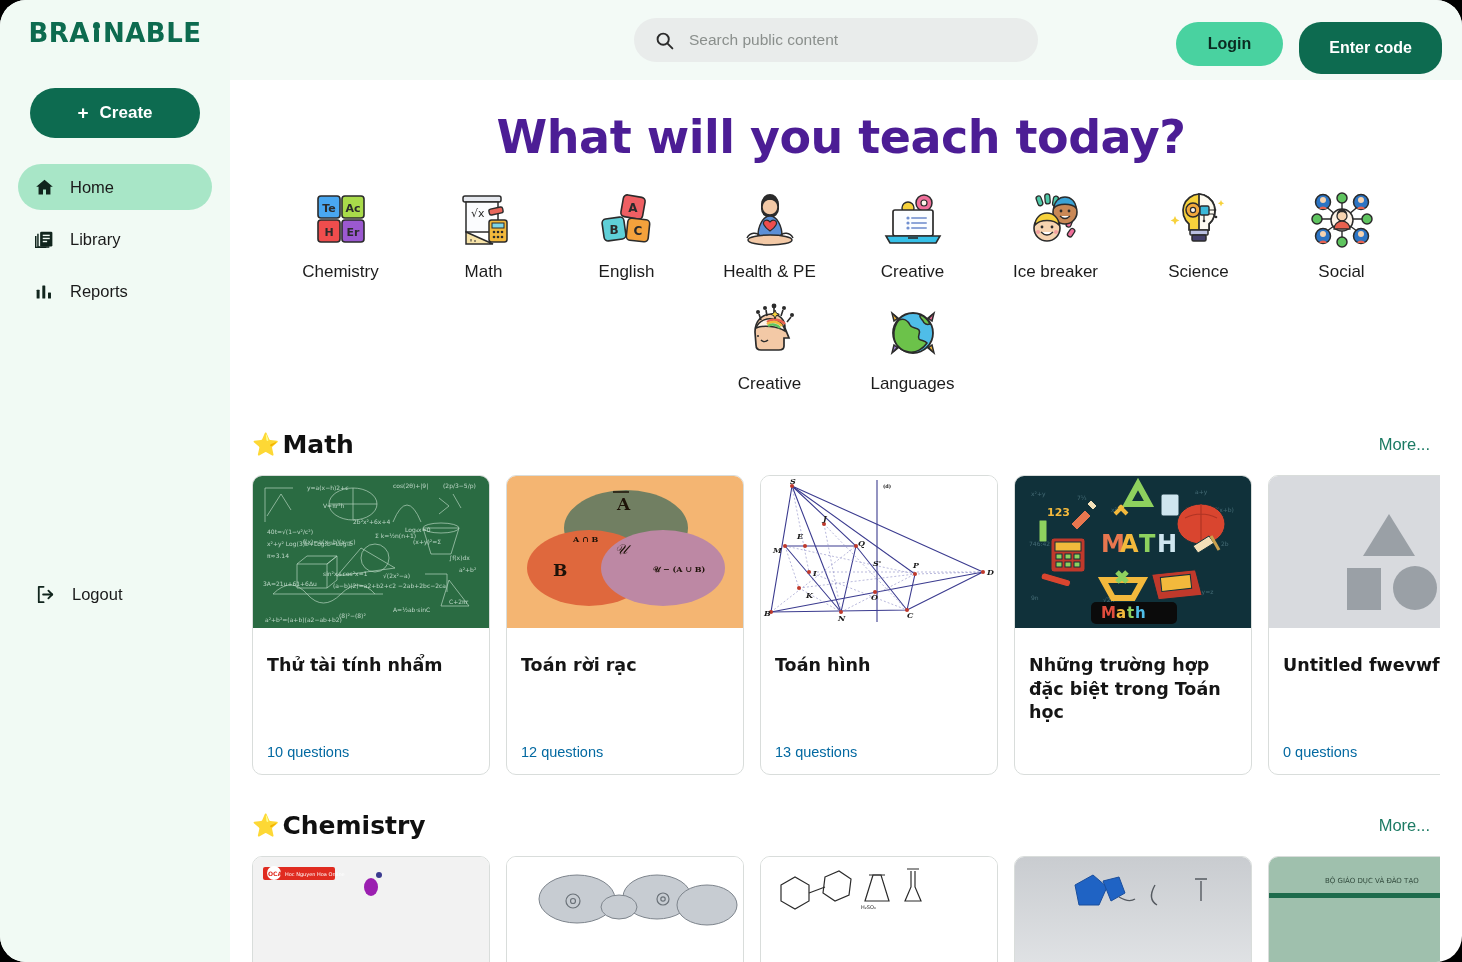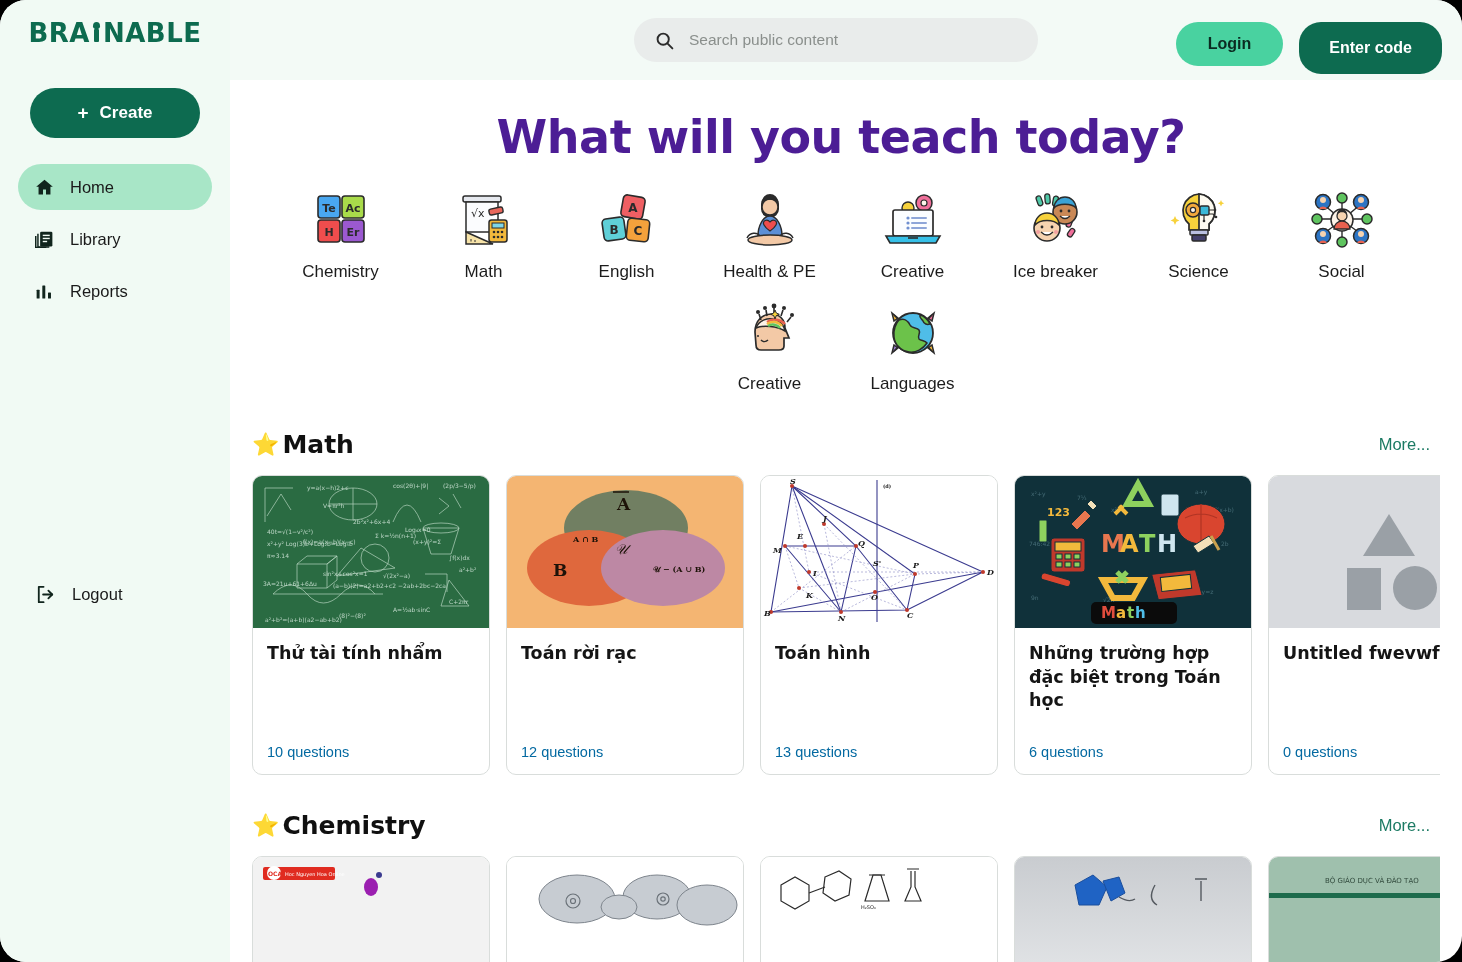--- a/index.html
+++ b/index.html
@@ -141,21 +141,21 @@
   .more-link { color: #1b7a63; font-size: 16.5px; cursor: pointer; padding-right: 10px; }
 
   .card-row { display: flex; gap: 16px; margin-top: 16px; padding-left: 10px; }
   .card {
     width: 238px; flex: 0 0 238px;
     height: 300px; border: 1px solid #d9dddb; border-radius: 10px;
     background: #fff; overflow: hidden;
     display: flex; flex-direction: column; cursor: pointer;
   }
   .card .thumb { height: 152px; width: 100%; overflow: hidden; position: relative; }
-  .card .body { flex: 1; padding: 14px 14px 0 14px; }
+  .card .body { flex: 1; padding: 26px 14px 0 14px; }
   .card .ctitle {
     font-size: 17.5px; font-weight: 700; color: #151515; line-height: 1.35;
     font-family: "DejaVu Sans", sans-serif;
   }
   .card .qcount { font-size: 14.5px; color: #0369a1; padding: 0 14px 14px 14px; }
   .card-row.clipped { overflow: hidden; }
 
   svg { display: block; }
 </style>
 </head>
@@ -694,21 +694,20 @@
                   <text x="86" y="142" fill="#e04d3d">M</text>
                     <text x="101" y="142" fill="#f3b93c">a</text>
                   <text x="112" y="142" fill="#8ed15e">t</text>
                     <text x="120" y="142" fill="#4fbde8">h</text>
                 </g>
               </svg>
             </div>
             <div class="body">
               <div class="ctitle">Những trường hợp đặc biệt trong Toán học</div>
             </div>
-            <div class="qcount">6 questions</div>
           </div>
 
           <div class="card">
             <div class="thumb">
               <svg width="238" height="152" viewBox="0 0 238 152">
                 <rect width="238" height="152" fill="#d8dade"></rect>
                 <path d="M120 38 L146 80 L94 80 Z" fill="#9aa0a6"></path>
                 <rect x="78" y="92" width="34" height="42" fill="#9aa0a6"></rect>
                 <ellipse cx="146" cy="112" rx="22" ry="22" fill="#9aa0a6"></ellipse>
               </svg>

